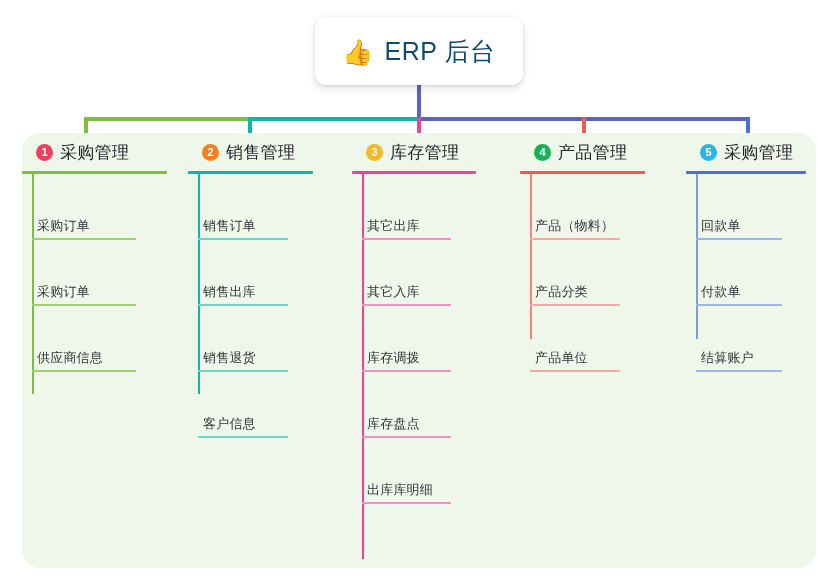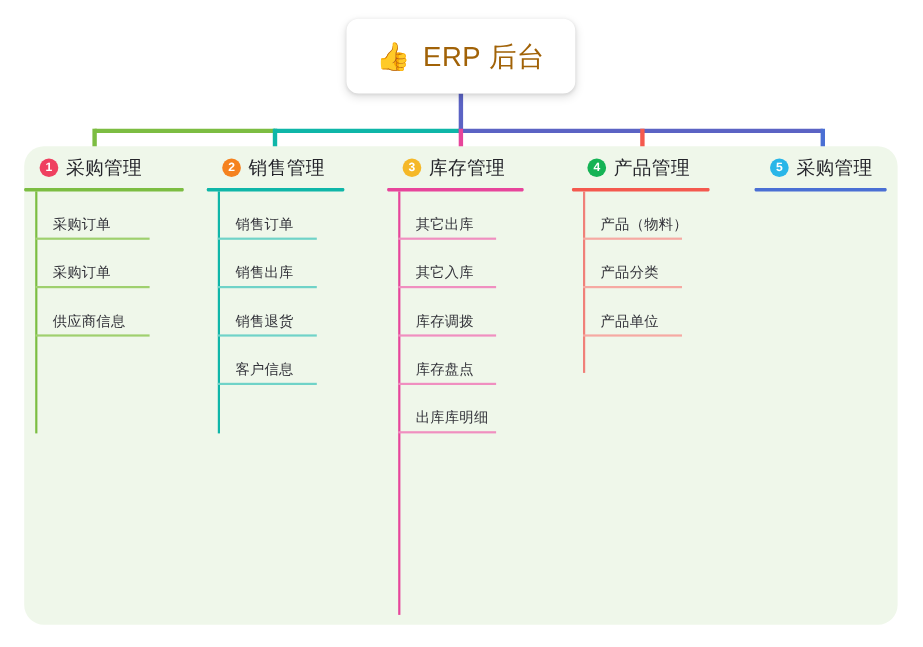--- a/index.html
+++ b/index.html
@@ -39,21 +39,21 @@
     box-sizing: border-box;
   }
   .root-emoji {
     font-size: 25px;
     line-height: 1;
     display: inline-block;
     transform: translateY(1px);
   }
   .root-title {
     font-size: 25px;
-    color: #a16207;
+    color: #0c4a6e;
     letter-spacing: 0.5px;
     white-space: nowrap;
   }
 
   
   #wires {
     position: absolute;
     left: 0; top: 0;
     width: 839px;
     height: 588px;
@@ -119,23 +119,23 @@
     margin-top: 0;
   }
   .spine {
     position: absolute;
     left: 10px;
     top: 0;
     width: 2px;
   }
   .leaf {
     position: relative;
-    height: 44px;
+    height: 66px;
     box-sizing: border-box;
-    padding-left: 26px;
+    padding-left: 15px;
     display: flex;
     align-items: flex-end;
   }
   .leaf-text {
     font-size: 13px;
     color: #33333a;
     white-space: nowrap;
     padding-bottom: 5px;
     letter-spacing: 0.2px;
   }
@@ -275,16 +275,31 @@
             <div class="leaf-rule" style="background: rgb(246, 169, 162); width: 90px;"></div>
           </div>
         </div>
       </div>
       <div class="column" style="left: 664px; width: 120px;">
         <div class="col-head">
           <span class="badge" style="background: rgb(41, 182, 232);">5</span>
           <span class="col-title">采购管理</span>
         </div>
         <div class="col-rule" style="background: rgb(74, 111, 212); width: 120px;"></div>
+        <div class="leaves">
+          <div class="spine" style="background: rgb(126, 155, 224); height: 165px;"></div>
+          <div class="leaf">
+            <span class="leaf-text">回款单</span>
+            <div class="leaf-rule" style="background: rgb(157, 180, 232); width: 86px;"></div>
+          </div>
+          <div class="leaf">
+            <span class="leaf-text">付款单</span>
+            <div class="leaf-rule" style="background: rgb(157, 180, 232); width: 86px;"></div>
+          </div>
+          <div class="leaf">
+            <span class="leaf-text">结算账户</span>
+            <div class="leaf-rule" style="background: rgb(157, 180, 232); width: 86px;"></div>
+          </div>
+        </div>
       </div>
     </div>
 
 </div>
 
 </body></html>

